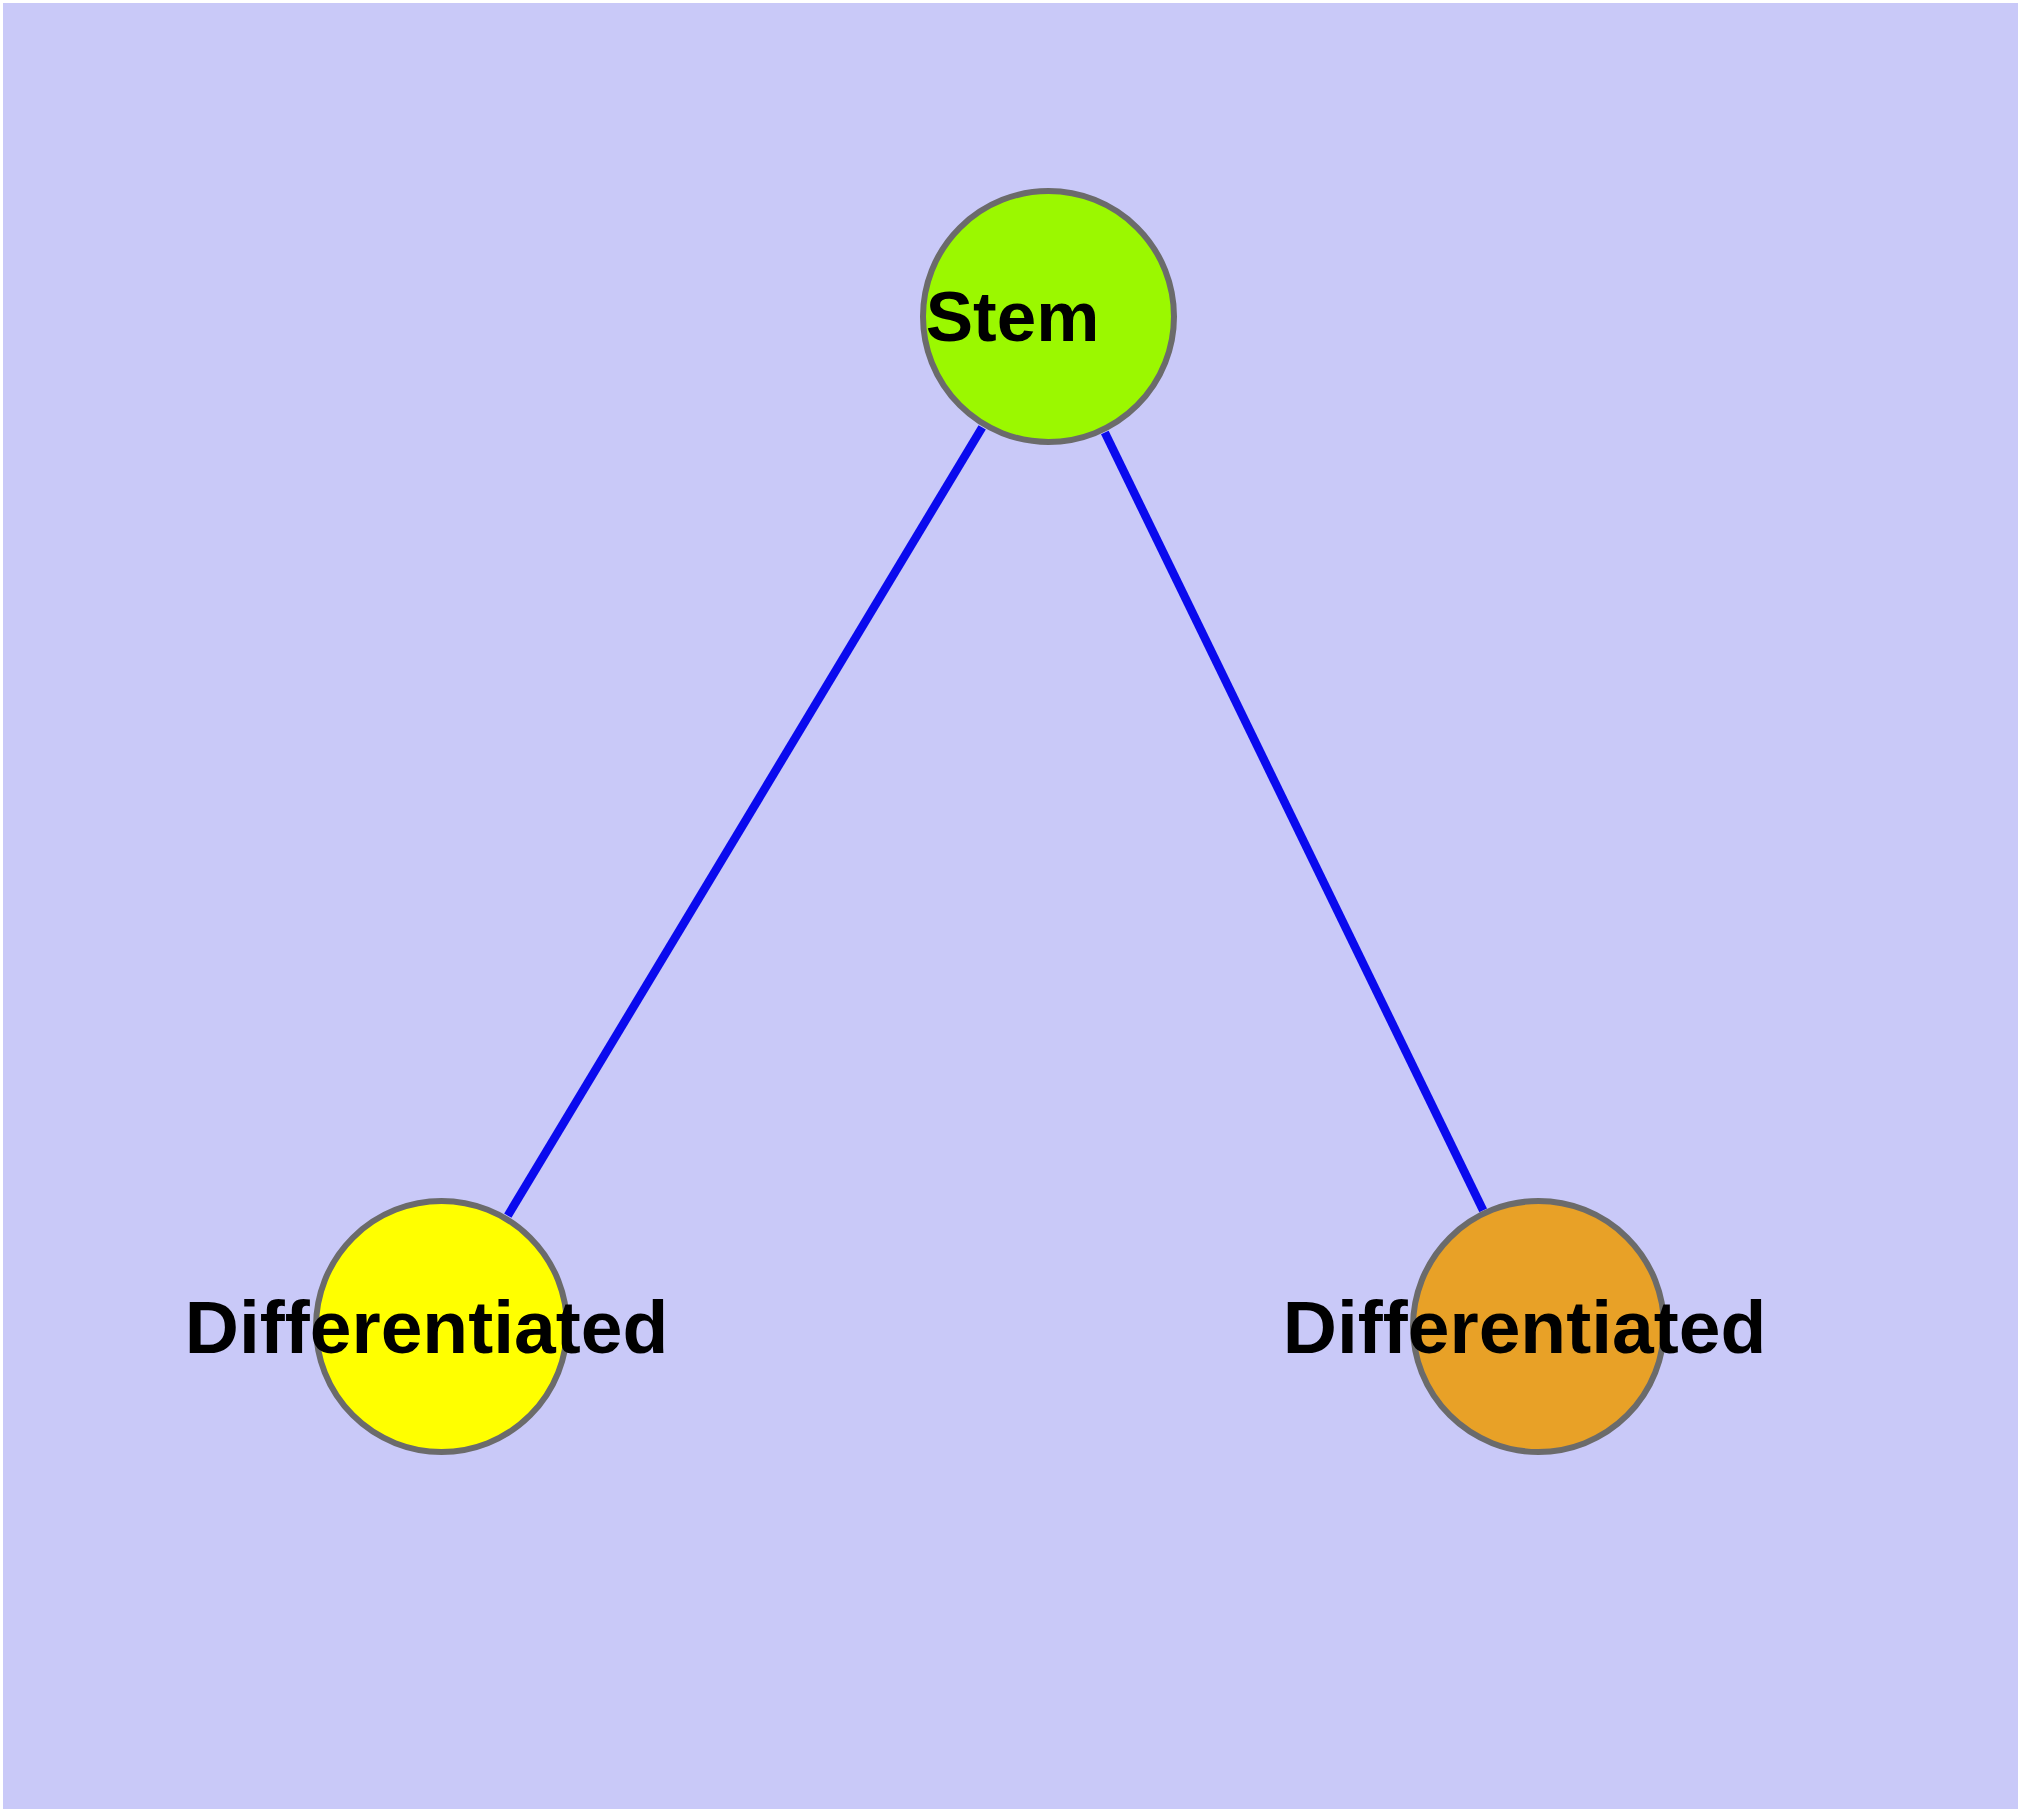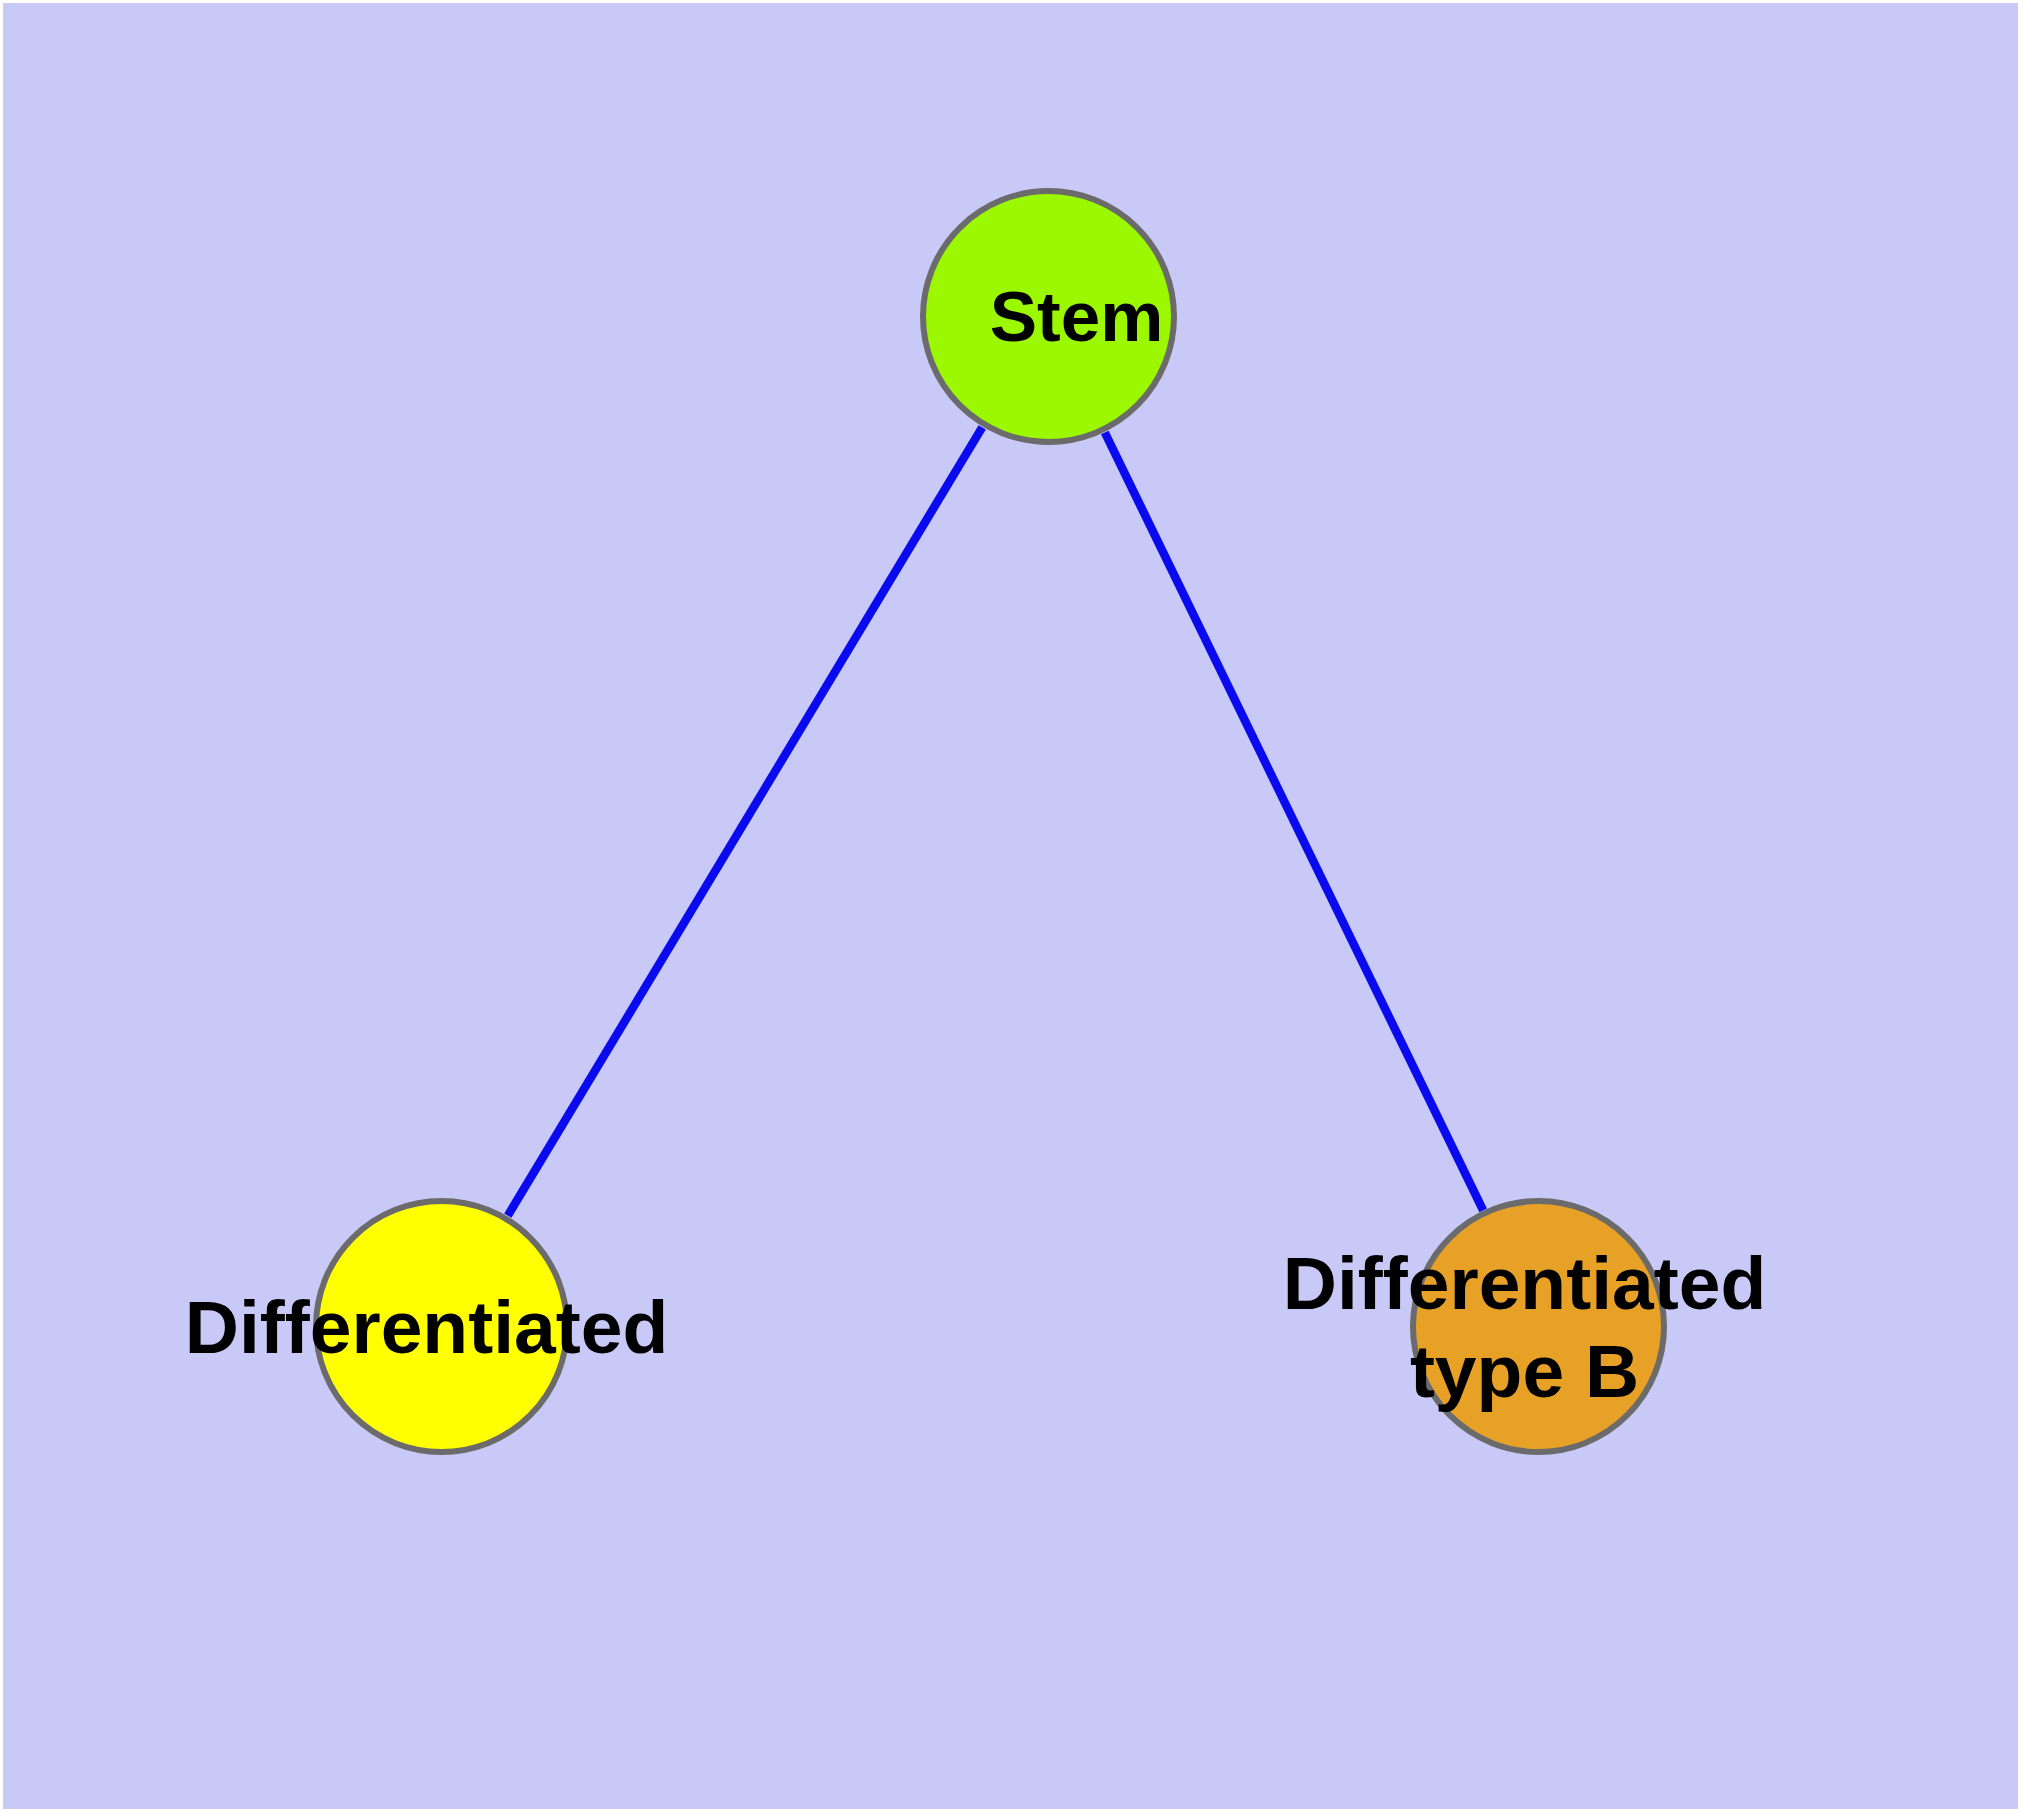--- a/index.html
+++ b/index.html
@@ -57,21 +57,21 @@
     flex-direction: column;
     align-items: center;
     justify-content: center;
     text-align: center;
     color: #000000;
     font-weight: bold;
     z-index: 3;
     white-space: nowrap;
   }
   .node-label.stem {
-    left: 695px;
+    left: 631px;
     top: 188px;
     font-size: 71px;
     line-height: 88px;
   }
   .node-label.type-a {
     left: 45px;
     top: 1198px;
     font-size: 75px;
     line-height: 88px;
   }
@@ -105,19 +105,18 @@
     <div class="node-label stem" style="color: rgb(0, 0, 0);">
       <span class="line">Stem</span>
     </div>
 
     <div class="node-label type-a" style="color: rgb(0, 0, 0);">
       <span class="line">Differentiated</span>
     </div>
 
     <div class="node-label type-b" style="color: rgb(0, 0, 0);">
       <span class="line">Differentiated</span>
-      <span class="line">type B</span>
     </div>
 
     <div class="frame" style="border-color: rgb(255, 255, 255);"></div>
   </div>
 </div>
 
 
 </body></html>

